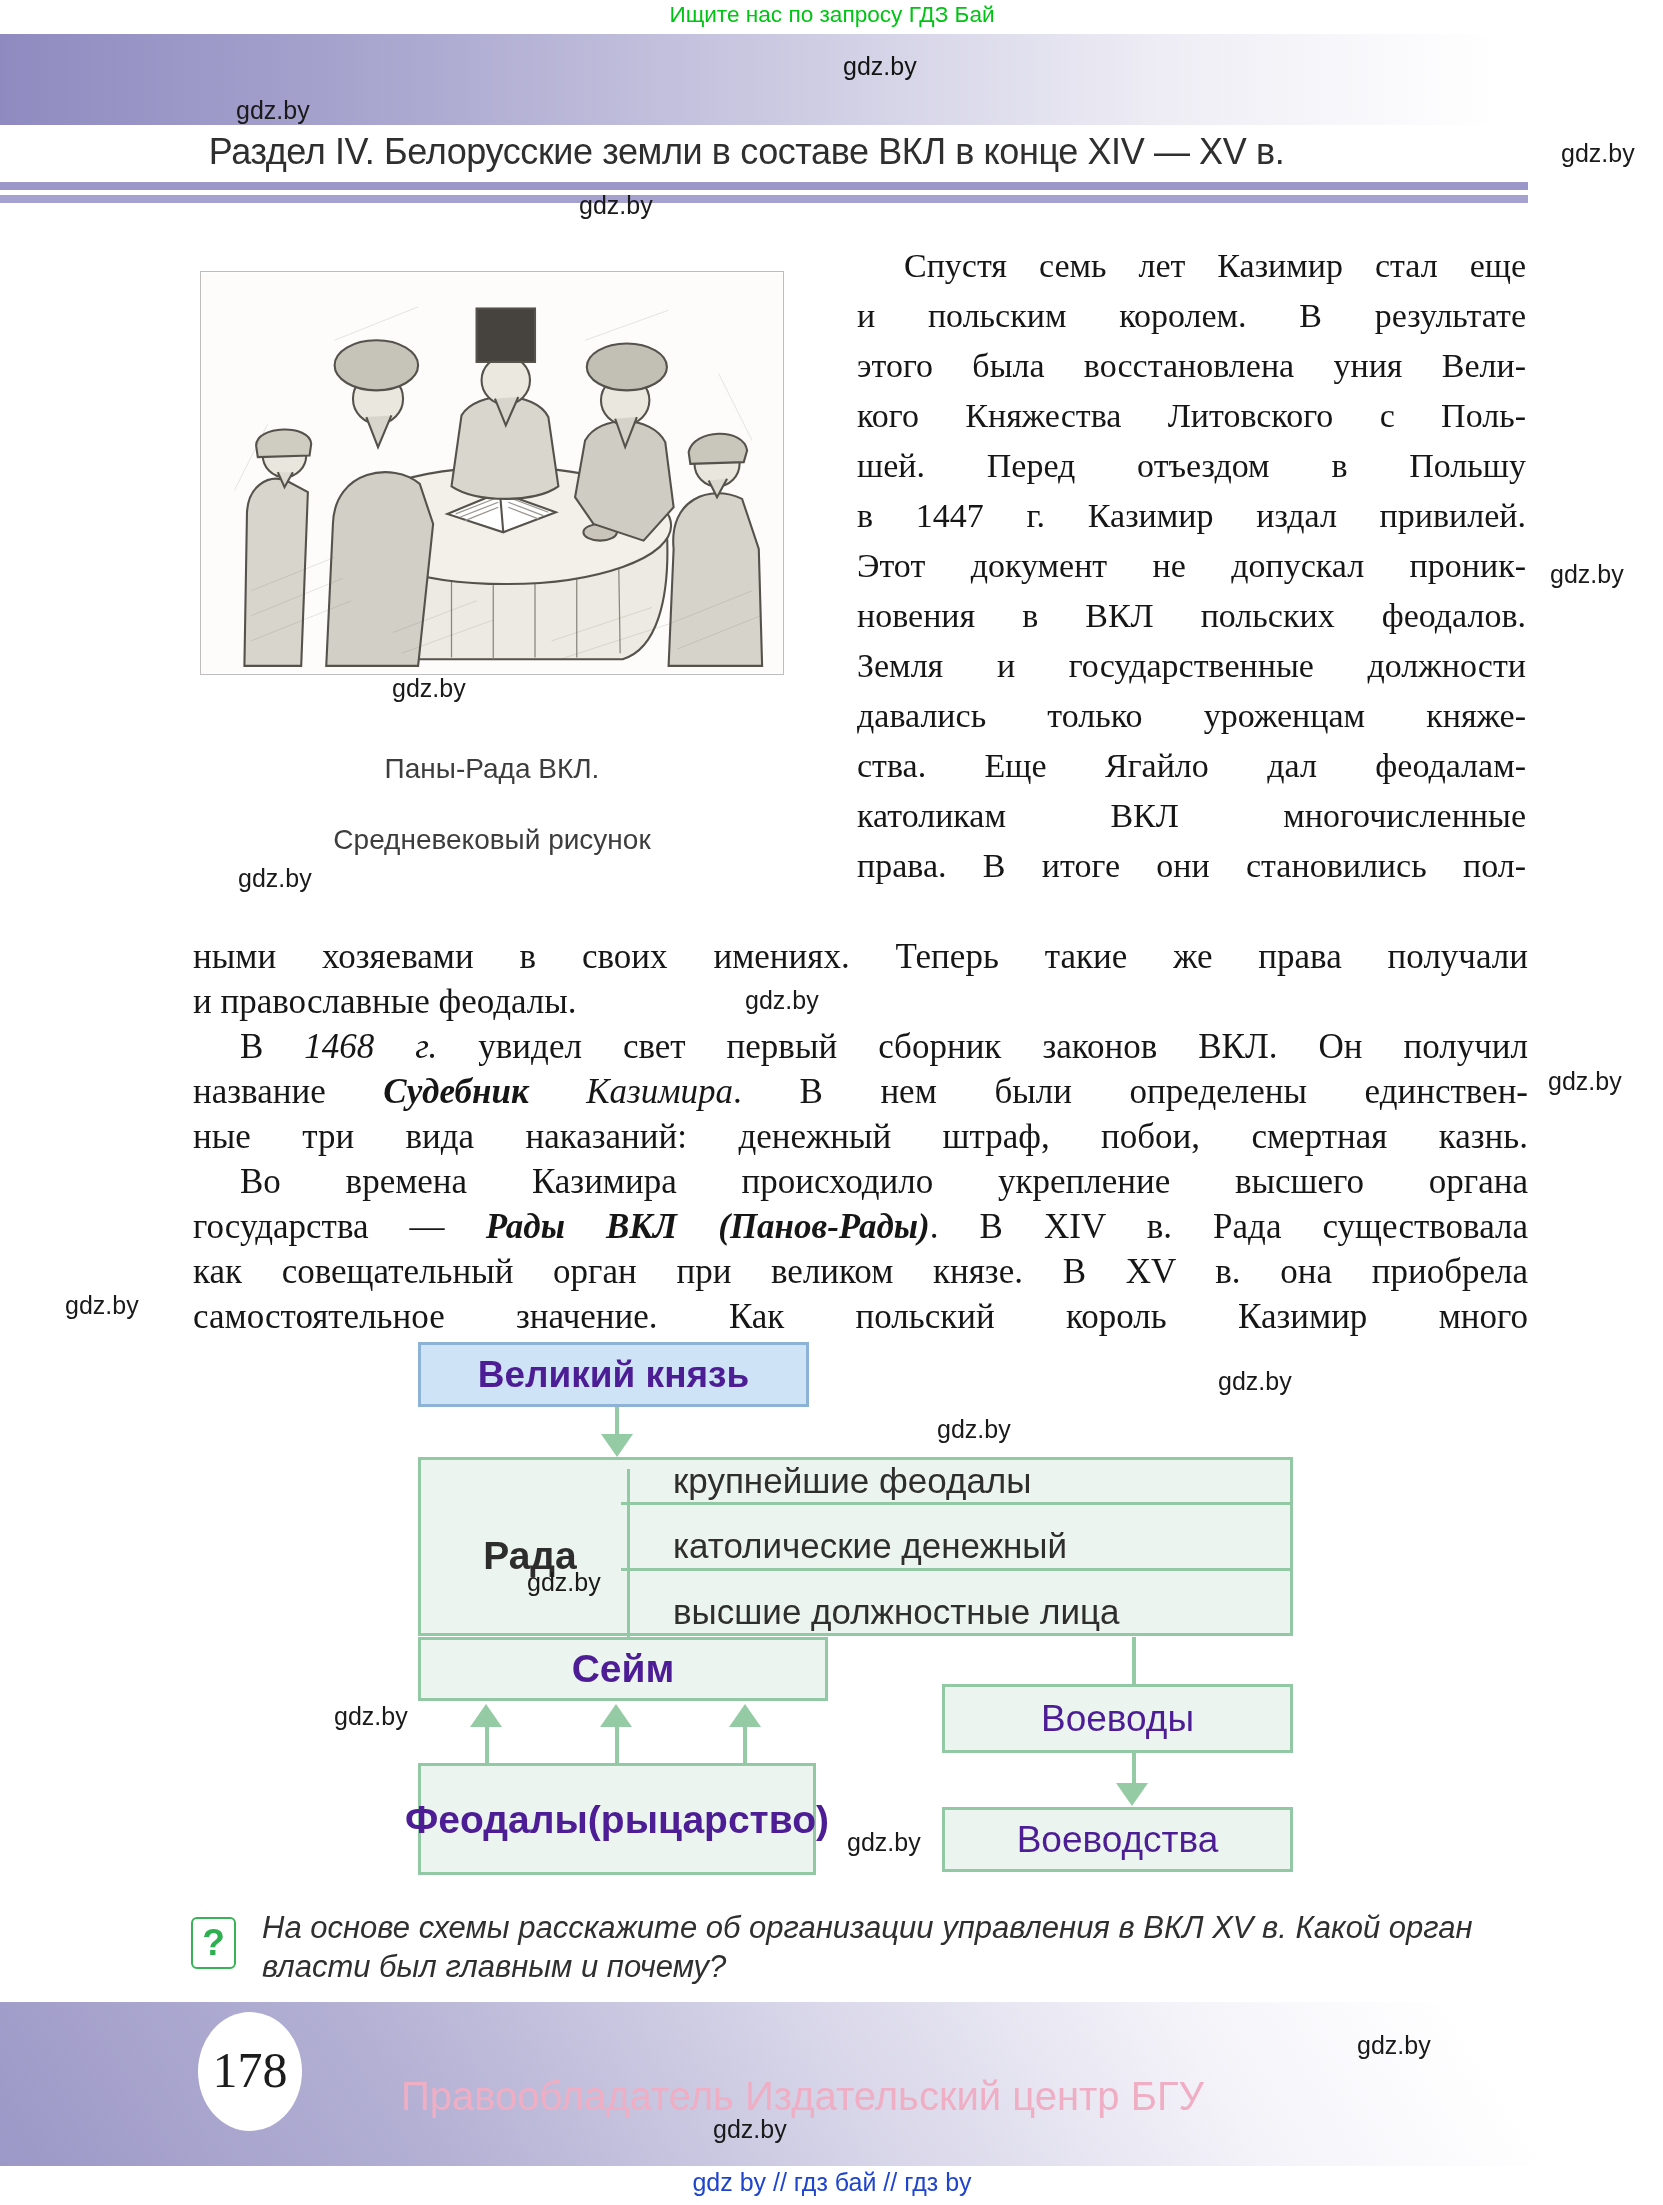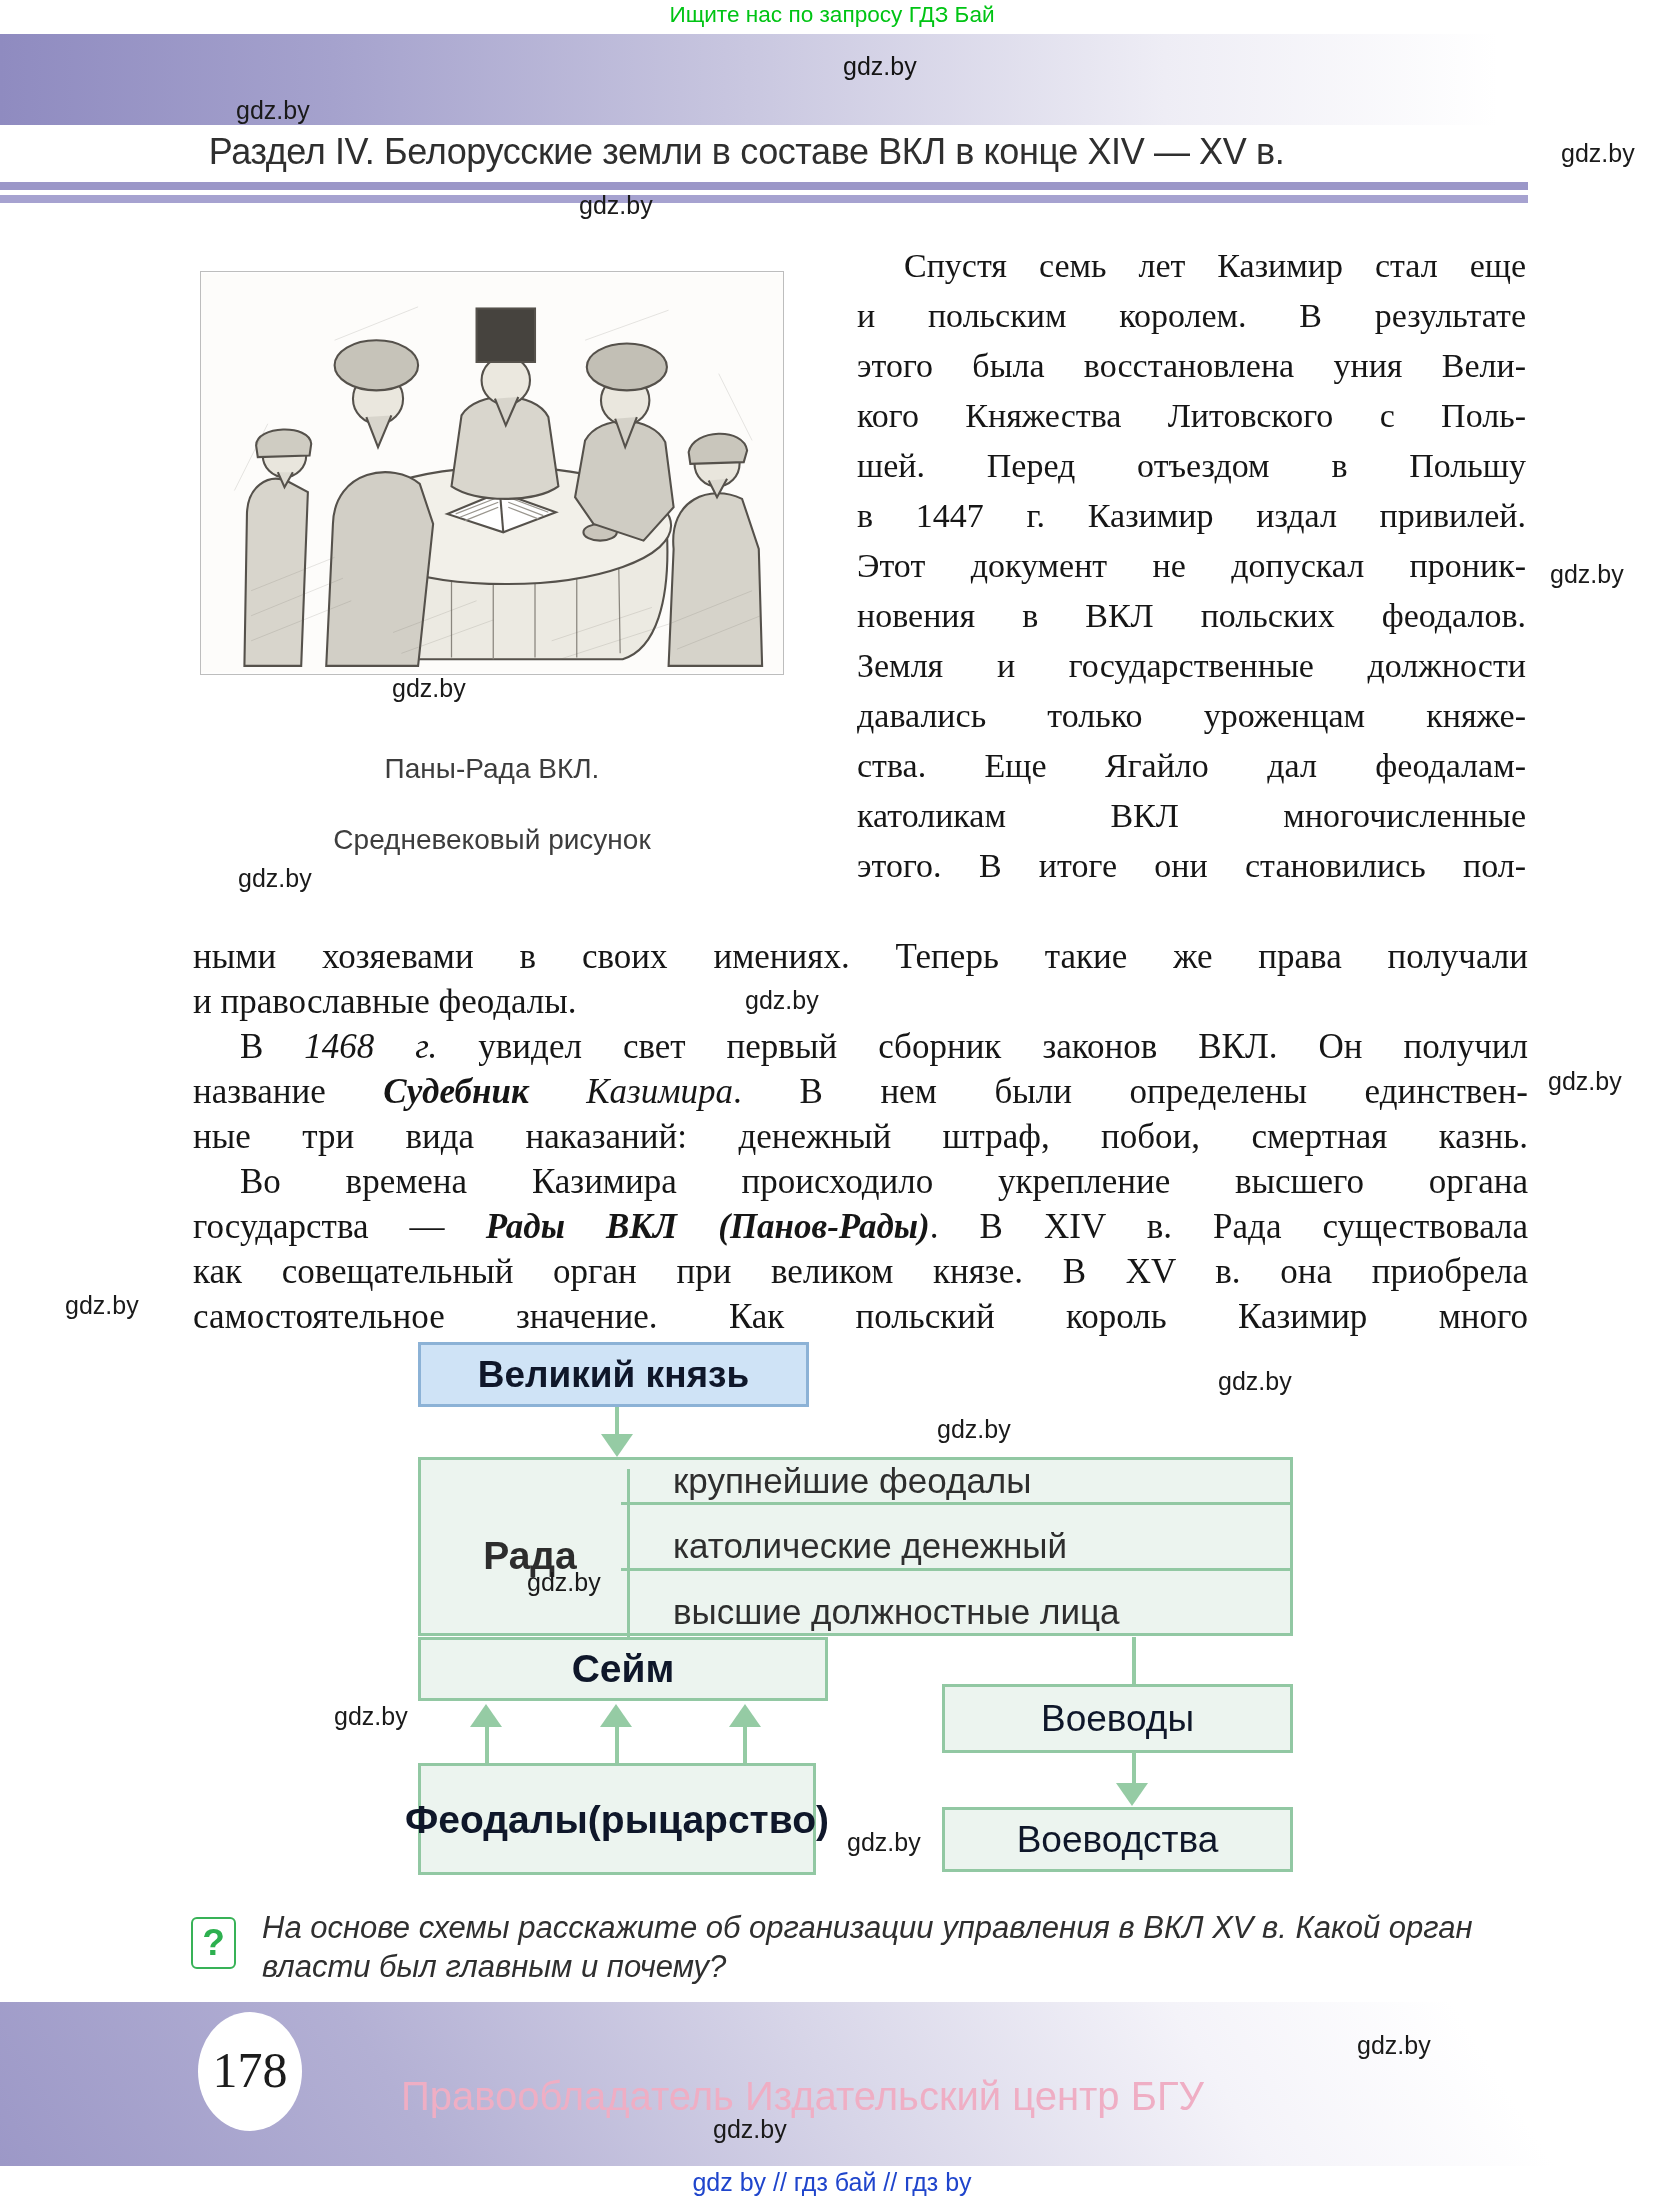--- a/index.html
+++ b/index.html
@@ -34,21 +34,21 @@
   .rline{height:50px;line-height:50px;font-size:34px;text-align:justify;text-align-last:justify;}
   .fullw{position:absolute;left:193px;top:934px;width:1335px;}
   .fline{height:45px;line-height:45px;font-size:35px;text-align:justify;text-align-last:justify;}
   .lastl{text-align-last:left;}
   .ind{text-indent:47px;}
   .i{font-style:italic;}
   .bi{font-style:italic;font-weight:bold;}
 
   
   .dbox{position:absolute;display:flex;align-items:center;justify-content:center;
-        font-family:"Liberation Sans",sans-serif;color:#0f172a;}
+        font-family:"Liberation Sans",sans-serif;color:#4c1d95;}
   .blue{background:#cfe3f6;border:3.4px solid #8cb2d6;}
   .green{background:#ecf4ef;border:3.4px solid #92c8a3;}
   .b-duke{left:418px;top:1342px;width:391px;height:65px;font-size:37px;font-weight:bold;}
   .rada-box{position:absolute;left:418px;top:1457px;width:875px;height:179px;
             background:#ecf4ef;border:3.4px solid #92c8a3;}
   .rada-cell{position:absolute;left:12px;top:0;width:197px;height:100%;border-right:3.4px solid #92c8a3;
              display:flex;align-items:center;justify-content:center;
              font-family:"Liberation Sans",sans-serif;font-size:39px;font-weight:bold;color:#2d2d2d;margin-top:9px;}
   .rada-rows{position:absolute;left:200px;top:0;right:0;height:100%;display:flex;flex-direction:column;gap:20px;}
   .rrow{flex:1;border-bottom:3.4px solid #92c8a3;display:flex;align-items:center;padding-left:52px;
@@ -161,21 +161,21 @@
     <div class="rline">этого была восстановлена уния Вели-</div>
     <div class="rline">кого Княжества Литовского с Поль-</div>
     <div class="rline">шей. Перед отъездом в Польшу</div>
     <div class="rline">в 1447 г. Казимир издал привилей.</div>
     <div class="rline">Этот документ не допускал проник-</div>
     <div class="rline">новения в ВКЛ польских феодалов.</div>
     <div class="rline">Земля и государственные должности</div>
     <div class="rline">давались только уроженцам княже-</div>
     <div class="rline">ства. Еще Ягайло дал феодалам-</div>
     <div class="rline">католикам ВКЛ многочисленные</div>
-    <div class="rline">этого. В итоге они становились пол-</div>
+    <div class="rline">права. В итоге они становились пол-</div>
   </div>
   <span class="wm" style="left:1550px;top:560px;">gdz.by</span>
 
   <div class="fullw">
     <div class="fline">ными хозяевами в своих имениях. Теперь такие же права получали</div>
     <div class="fline lastl">и православные феодалы.</div>
     <div class="fline ind"><span>В </span><span class="i">1468 г.</span><span> увидел свет первый сборник законов ВКЛ. Он получил</span></div>
     <div class="fline"><span>название </span><span class="bi">Судебник</span><span class="i"> Казимира</span><span>. В нем были определены единствен-</span></div>
     <div class="fline">ные три вида наказаний: денежный штраф, побои, смертная казнь.</div>
     <div class="fline ind">Во времена Казимира происходило укрепление высшего органа</div>

